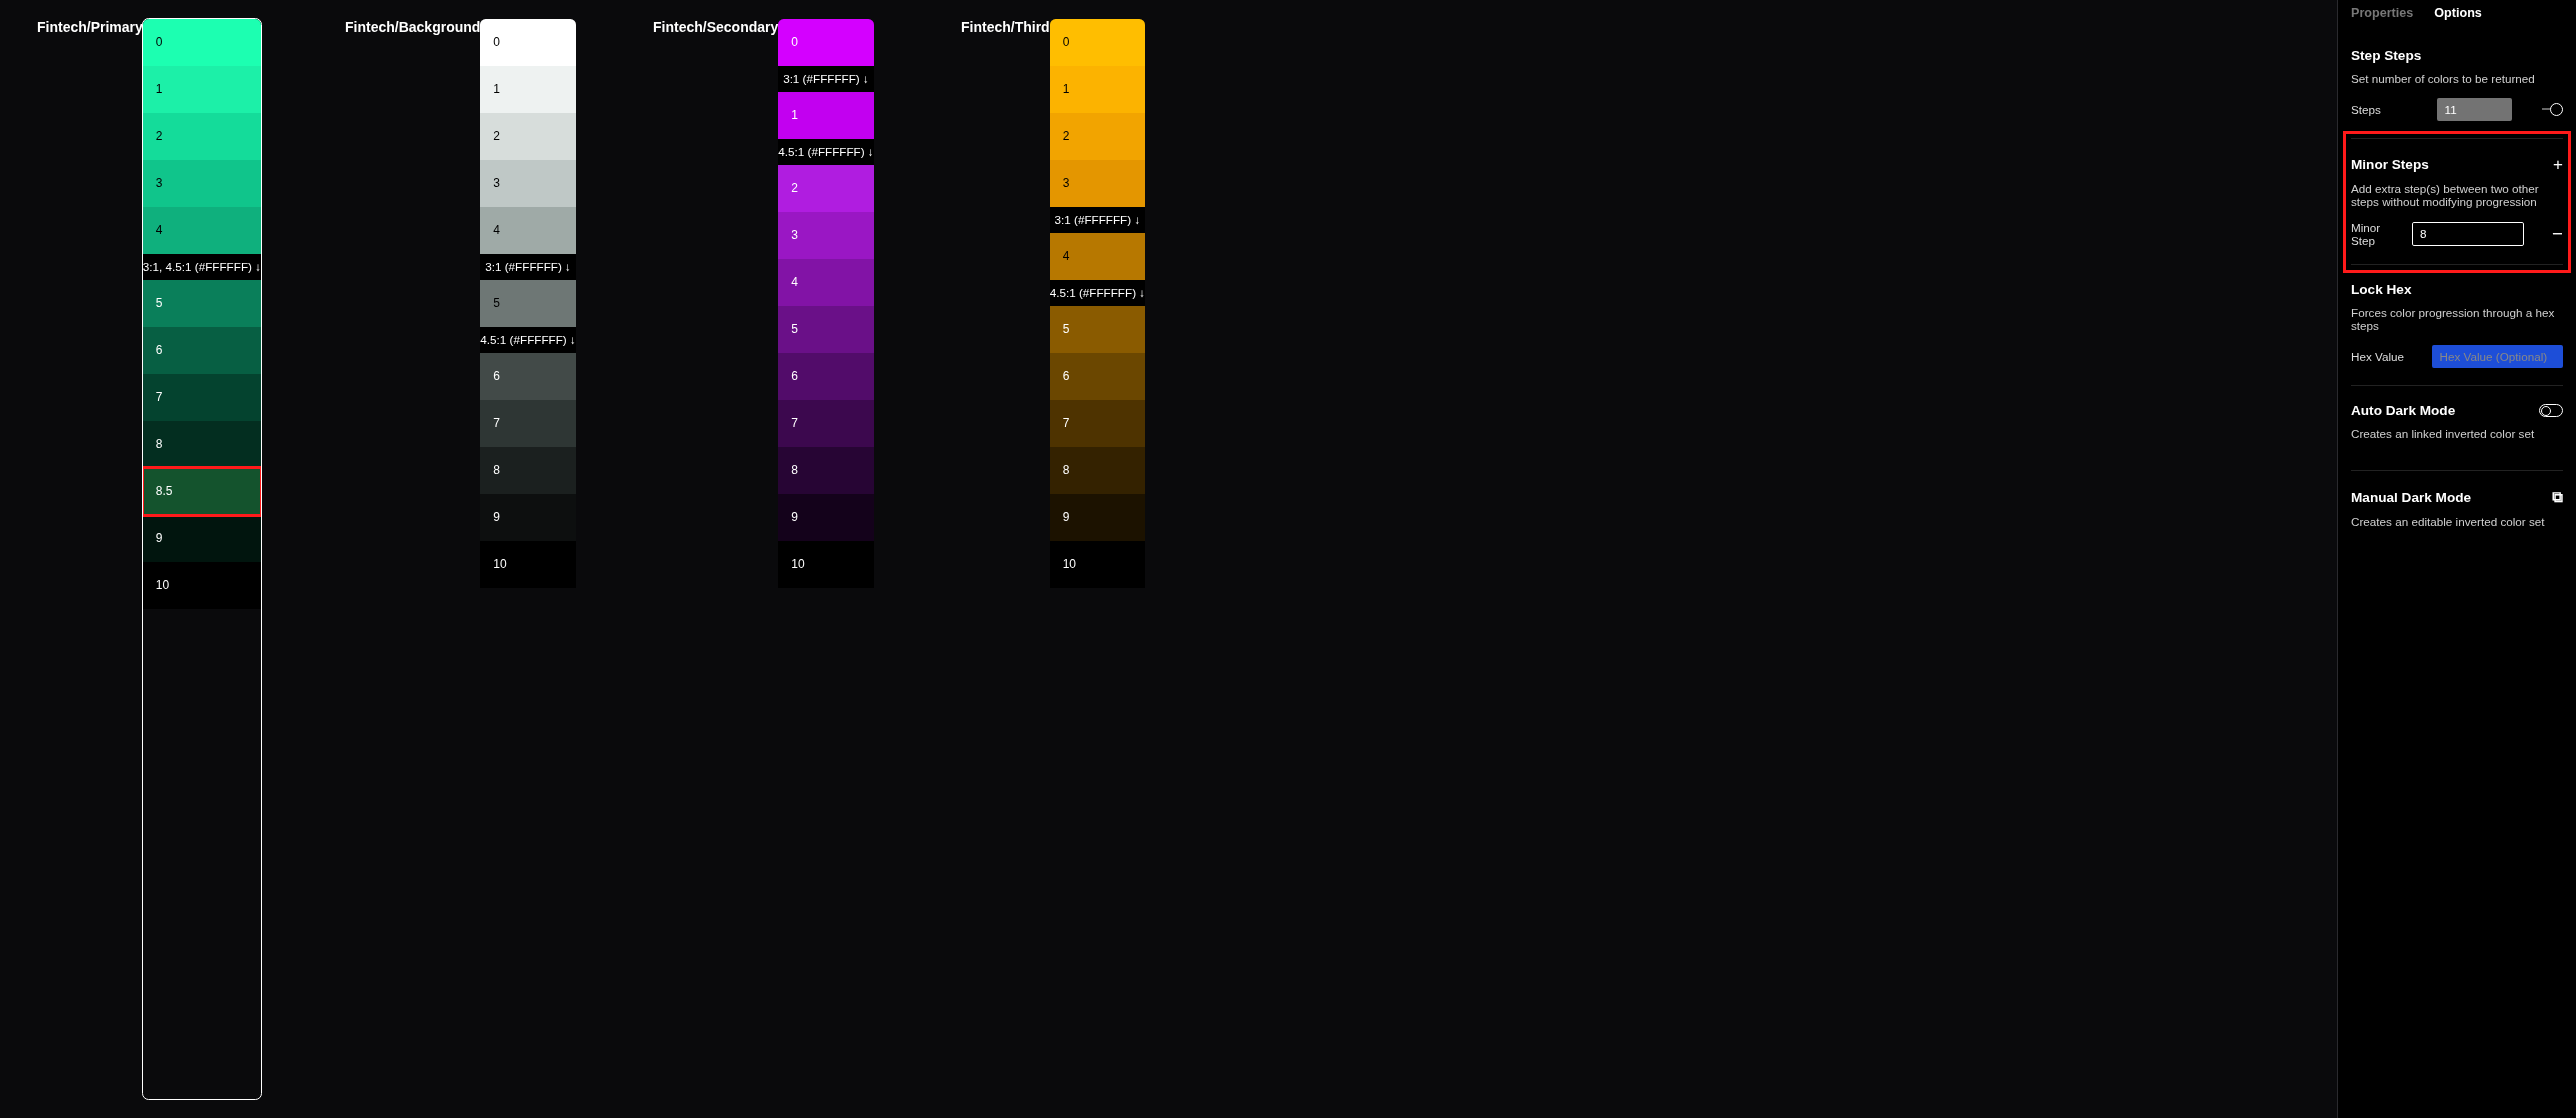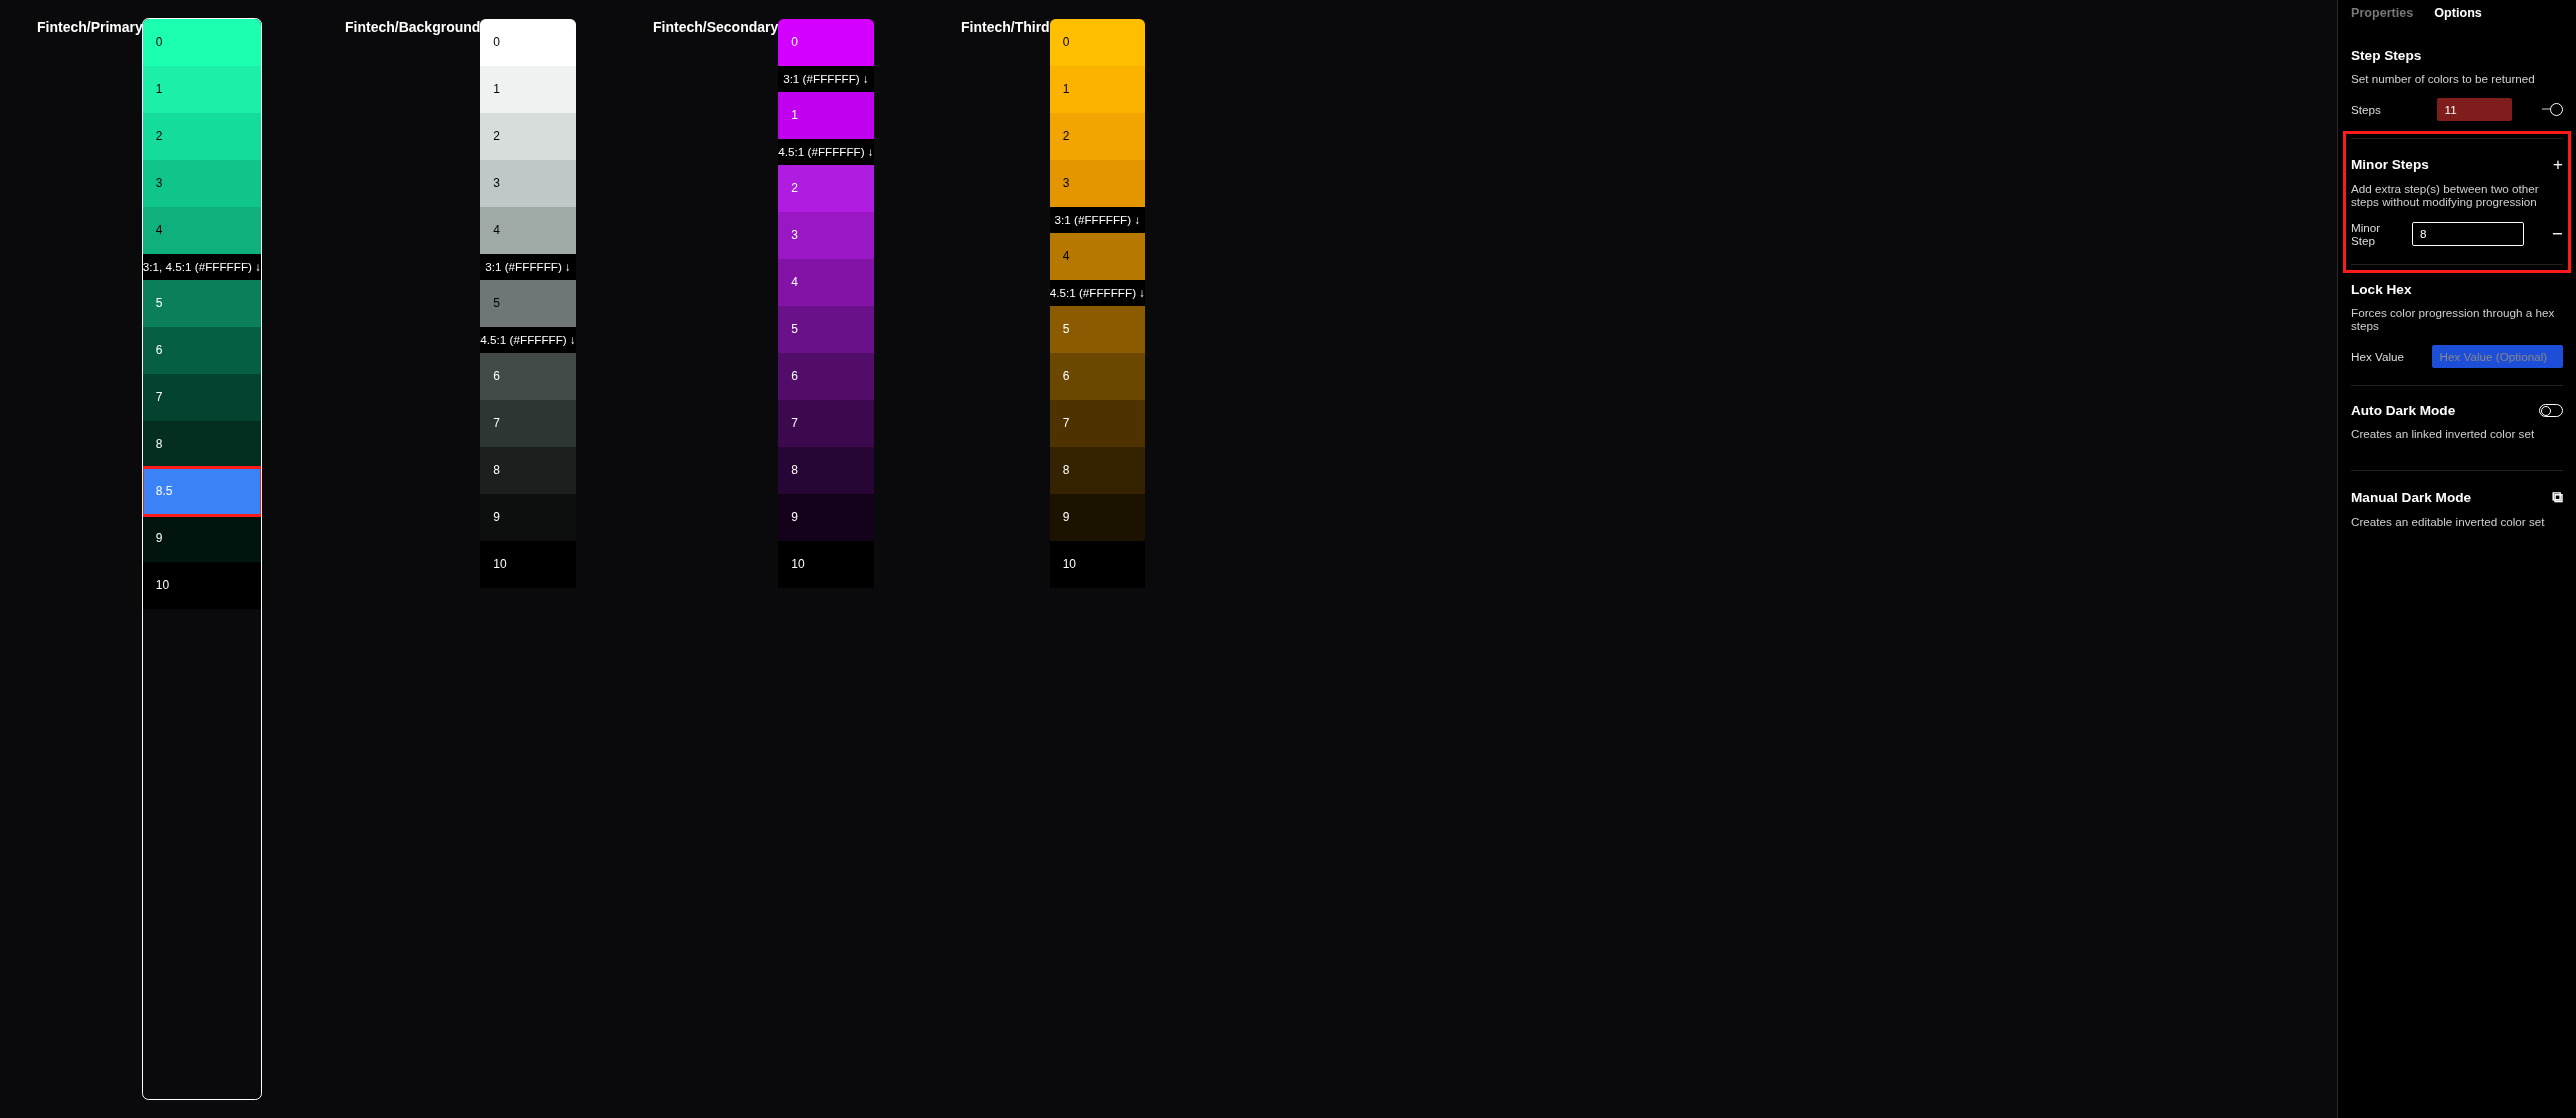--- a/index.html
+++ b/index.html
@@ -103,21 +103,21 @@
   color: #d0d0d0;
   margin-bottom: 13px;
 }
 .field-row {
   display: flex;
   align-items: center;
   gap: 21px;
 }
 .field-label { font-size: 11.7px; width: 65px; color:#ddd;}
 .field-input {
-  background: #7f1d1d;
+  background: #737373;
   border: none;
   color: #fff;
   padding: 4.7px 7.5px;
   font-size: 11.7px;
   width: 75px;
   border-radius: 1.9px;
 }
 .field-input.outlined {
   border: 1.4px solid #fff;
   background: transparent;
@@ -169,21 +169,21 @@
         <div class="swatch" style="background: rgb(28, 255, 177); color: rgb(0, 0, 0);">0</div>
         <div class="swatch" style="background: rgb(28, 240, 168); color: rgb(0, 0, 0);">1</div>
         <div class="swatch" style="background: rgb(20, 220, 154); color: rgb(0, 0, 0);">2</div>
         <div class="swatch" style="background: rgb(16, 197, 139); color: rgb(0, 0, 0);">3</div>
         <div class="swatch" style="background: rgb(15, 176, 125); color: rgb(0, 0, 0);">4</div>
         <div class="contrast-divider">3:1, 4.5:1 (#FFFFFF) ↓</div>
         <div class="swatch" style="background: rgb(10, 127, 90); color: rgb(255, 255, 255);">5</div>
         <div class="swatch" style="background: rgb(7, 95, 67); color: rgb(255, 255, 255);">6</div>
         <div class="swatch" style="background: rgb(4, 67, 47); color: rgb(255, 255, 255);">7</div>
         <div class="swatch" style="background: rgb(3, 46, 32); color: rgb(255, 255, 255);">8</div>
-        <div class="swatch highlighted" style="background: #3b82f6; color: rgb(255, 255, 255);">8.5</div>
+        <div class="swatch highlighted" style="background: #14532d; color: rgb(255, 255, 255);">8.5</div>
         <div class="swatch" style="background: rgb(1, 21, 14); color: rgb(255, 255, 255);">9</div>
         <div class="swatch" style="background: rgb(0, 0, 0); color: rgb(255, 255, 255);">10</div>
       </div>
     </div>
     <div class="palette">
       <div class="palette-title">Fintech/Background</div>
       <div class="swatch-stack">
         <div class="swatch" style="background: rgb(255, 255, 255); color: rgb(0, 0, 0);">0</div>
         <div class="swatch" style="background: rgb(238, 242, 241); color: rgb(0, 0, 0);">1</div>
         <div class="swatch" style="background: rgb(215, 221, 219); color: rgb(0, 0, 0);">2</div>

